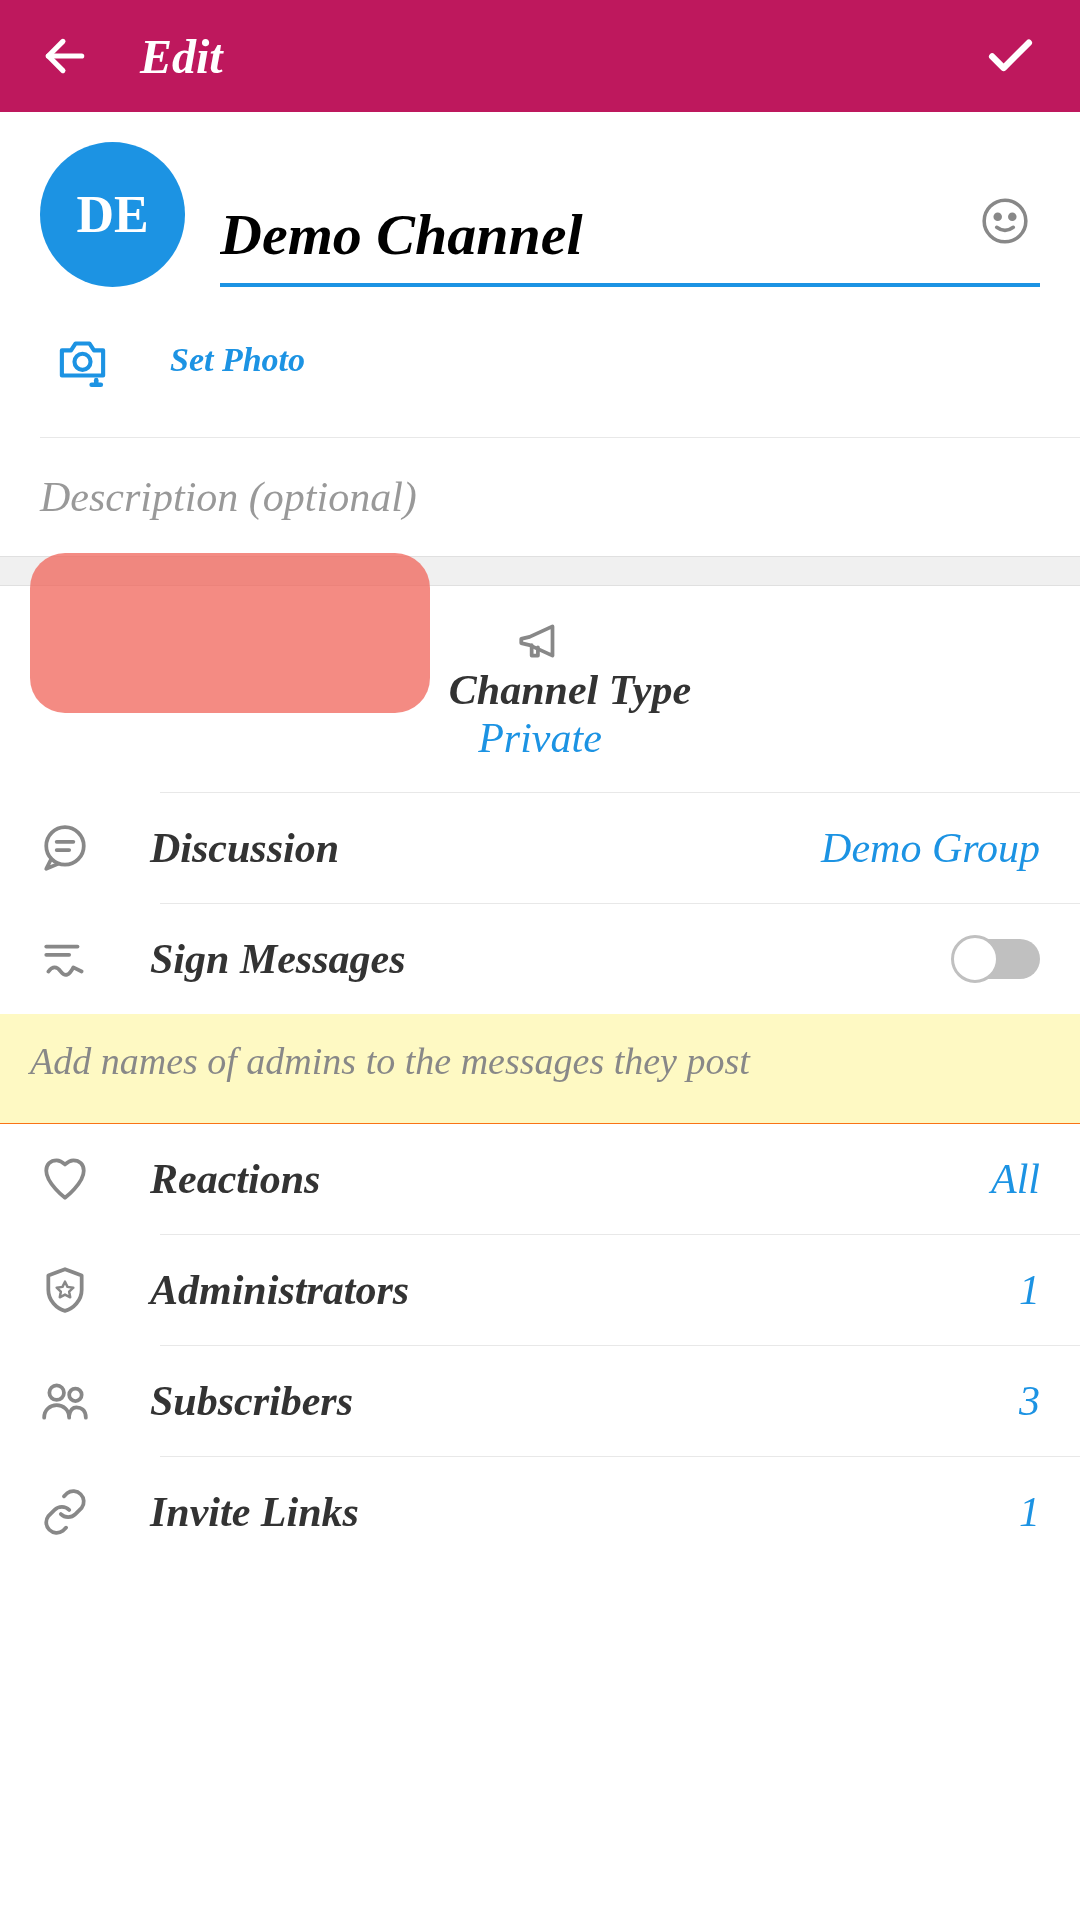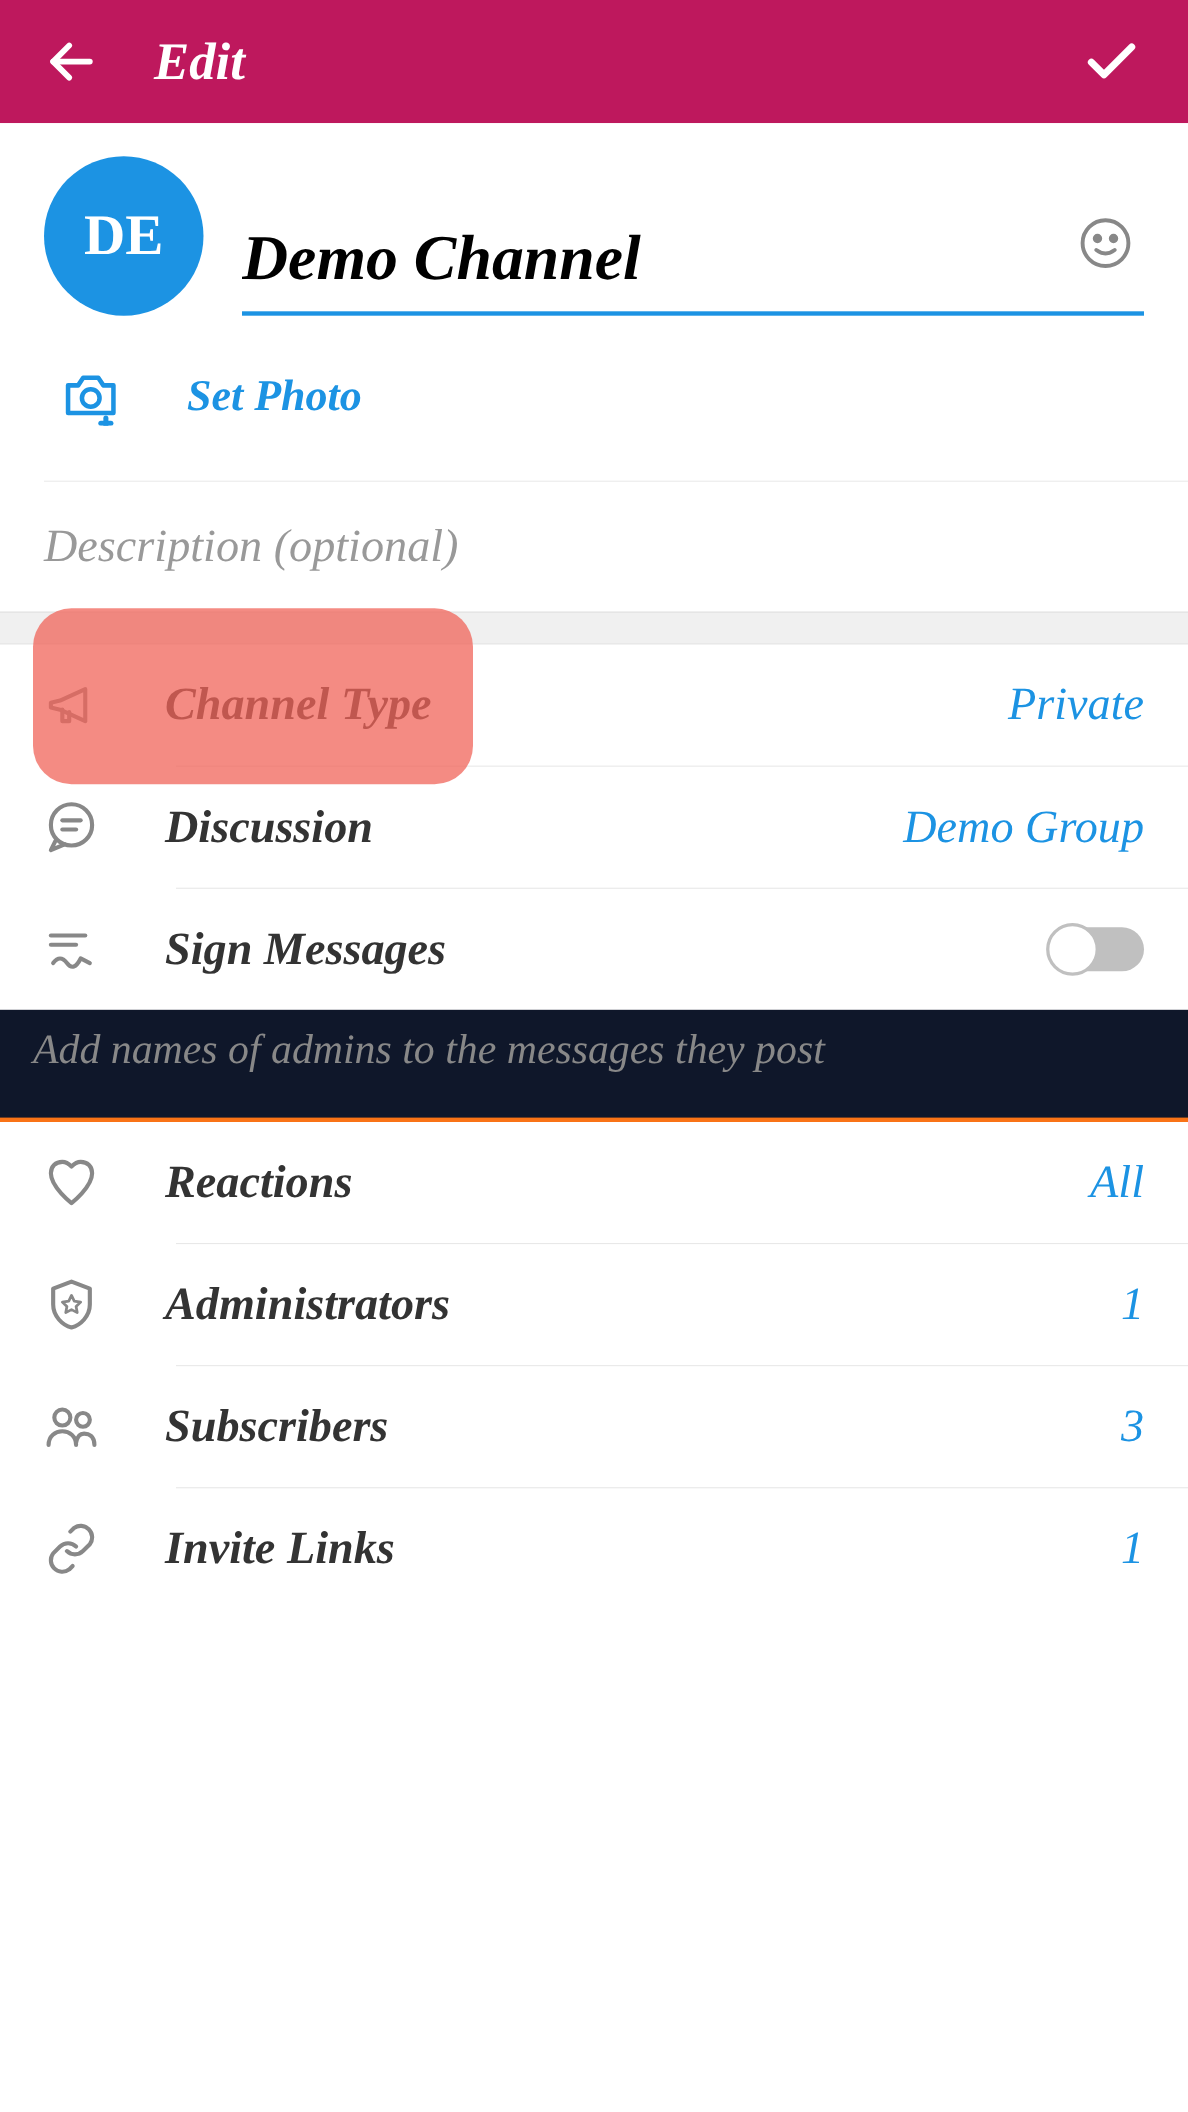--- a/index.html
+++ b/index.html
@@ -95,21 +95,21 @@
       gap: 60px;
       padding-left: 15px;
       padding-bottom: 20px;
     }
     .camera-icon {
       width: 55px;
       height: 55px;
     }
     .set-photo-text {
       color: #1c93e3;
-      font-size: 40px;
+      font-size: 34px;
       font-weight: bold;
     }
     .divider {
       height: 1px;
       background: #e8e8e8;
       margin-left: 40px;
     }
     .description-section {
       padding: 35px 40px;
       background: #ffffff;
@@ -179,25 +179,25 @@
       position: absolute;
       left: 30px;
       top: -33px;
       width: 400px;
       height: 160px;
       background: rgba(240, 100, 90, 0.75);
       border-radius: 35px;
       pointer-events: none;
     }
     .footer-text {
-      background: #0f172a;
-      padding: 14px 40px 40px 30px;
+      background: #fef9c3;
+      padding: 25px 40px 40px 30px;
       color: #888;
       font-size: 38px;
-      border-bottom: 4px solid #f97316;
+      border-bottom: 1px solid #f97316;
     }
   </style>
 </head>
 <body>
 
 <div class="header">
   <div class="back-btn">
     <svg width="50" height="50" viewBox="0 0 24 24" fill="none" stroke="#ffffff" stroke-width="2.5" stroke-linecap="round" stroke-linejoin="round">
       <line x1="20" y1="12" x2="4" y2="12"></line>
       <polyline points="11 19 4 12 11 5"></polyline>
@@ -241,21 +241,21 @@
 
 <div class="divider"></div>
 
 <div class="description-section">
   <div class="description-placeholder">Description (optional)</div>
 </div>
 
 <div class="section-gap"></div>
 
 <div class="settings-list">
-  <div class="settings-row" style="position:relative;">
+  <div class="settings-row" style="position:relative;flex-direction:column;">
     <div class="highlight-overlay"></div>
     <div class="row-icon">
       <svg width="50" height="50" viewBox="0 0 24 24" fill="none" stroke="#888" stroke-width="1.8" stroke-linecap="round" stroke-linejoin="round">
         <path d="M3 11 L3 13 L7 14 L18 19 L18 5 L7 10 Z"></path>
         <path d="M8 14 L8 19 L11 19 L11 15"></path>
       </svg>
     </div>
     <div class="row-label">Channel Type</div>
     <div class="row-value">Private</div>
   </div>

